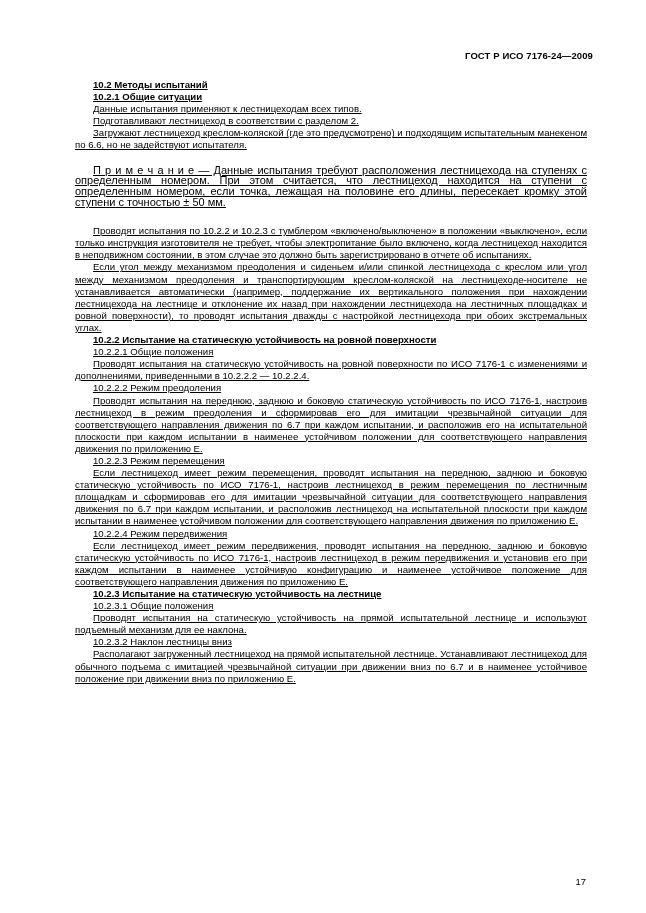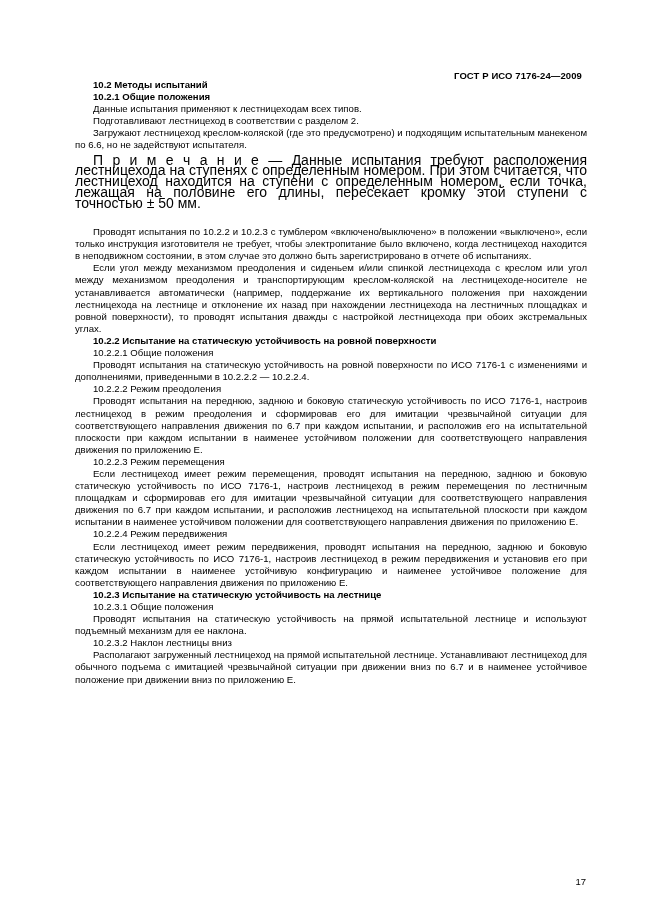--- a/index.html
+++ b/index.html
@@ -13,69 +13,69 @@
     height: 913px;
     background: #ffffff;
     color: #000000;
     font-family: "Liberation Sans", sans-serif;
     overflow: hidden;
     box-sizing: border-box;
   }
   .header {
     position: absolute;
     top: 50px;
-    right: 64px;
+    right: 53px;
     font-size: 9.5px;
     font-weight: bold;
     letter-spacing: 0.1px;
-    margin-top: 20px;
   }
   .content {
     position: absolute;
     top: 79px;
     left: 75px;
     width: 512px;
     -webkit-hyphens: auto;
     hyphens: auto;
   }
   .para {
     margin: 0;
     font-size: 9.6px;
     line-height: 12.1px;
     text-align: justify;
     text-indent: 18px;
+    text-decoration: underline;
   }
   .bold {
     font-weight: bold;
   }
   .small {
-    font-size: 14px;
+    font-size: 11px;
     line-height: 10.9px;
-    margin: 3px 0 3px 0;
+    margin: 13px 0 3px 0;
   }
   .gap-top {
     margin-top: 17px;
   }
   .page-number {
     position: absolute;
     bottom: 26px;
     right: 60px;
     font-size: 9.5px;
   }
 </style>
 </head>
 <body>
 
 <div class="page">
 
   <div class="header">ГОСТ Р ИСО 7176-24—2009</div>
 
   <div class="content">
     <p class="para bold">10.2 Методы испытаний</p>
-    <p class="para bold">10.2.1 Общие положения</p>
+    <p class="para bold">10.2.1 Общие ситуации</p>
     <p class="para">Данные испытания применяют к лестницеходам всех типов.</p>
     <p class="para">Подготавливают лестницеход в соответствии с разделом 2.</p>
     <p class="para">Загружают лестницеход креслом-коляской (где это предусмотрено) и подходящим испытательным манекеном по 6.6, но не задействуют испытателя.</p>
     <p class="para small">П р и м е ч а н и е — Данные испытания требуют расположения лестницехода на ступенях с определенным номером. При этом считается, что лестницеход находится на ступени с определенным номером, если точка, лежащая на половине его длины, пересекает кромку этой ступени с точностью ± 50 мм.</p>
     <p class="para gap-top">Проводят испытания по 10.2.2 и 10.2.3 с тумблером «включено/выключено» в положении «выключено», если только инструкция изготовителя не требует, чтобы электропитание было включено, когда лестницеход находится в неподвижном состоянии, в этом случае это должно быть зарегистрировано в отчете об испытаниях.</p>
     <p class="para">Если угол между механизмом преодоления и сиденьем и/или спинкой лестницехода с креслом или угол между механизмом преодоления и транспортирующим креслом-коляской на лестницеходе-носителе не устанавливается автоматически (например, поддержание их вертикального положения при нахождении лестницехода на лестнице и  отклонение их назад при нахождении лестницехода на лестничных площадках и ровной поверхности), то проводят испытания дважды с настройкой лестницехода при обоих экстремальных углах.</p>
     <p class="para bold">10.2.2 Испытание на статическую устойчивость на ровной поверхности</p>
     <p class="para">10.2.2.1 Общие положения</p>
     <p class="para">Проводят испытания на статическую устойчивость на ровной поверхности по ИСО 7176-1 с изменениями и дополнениями, приведенными в 10.2.2.2 — 10.2.2.4.</p>
     <p class="para">10.2.2.2 Режим преодоления</p>

